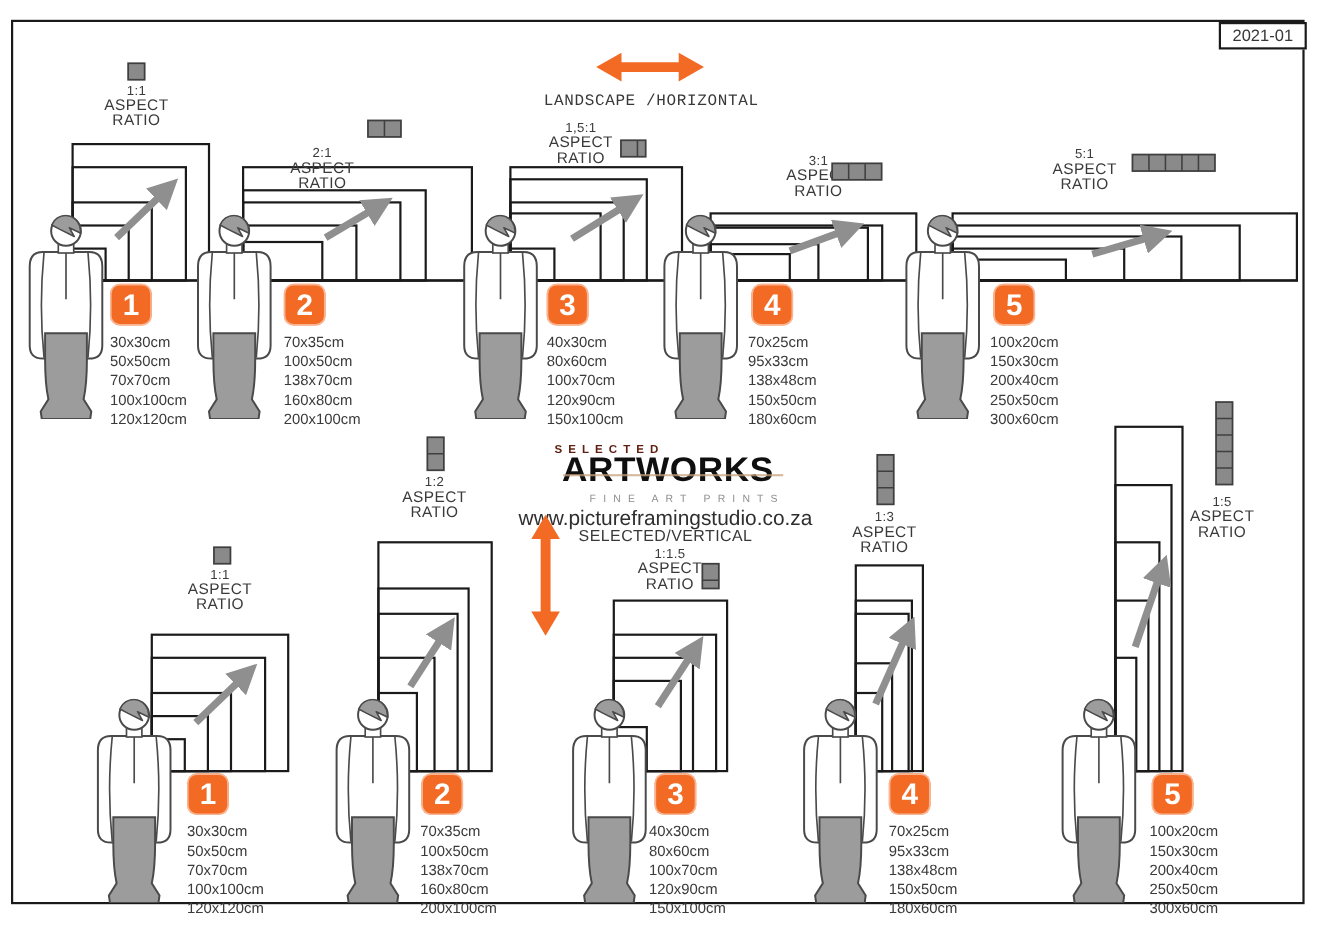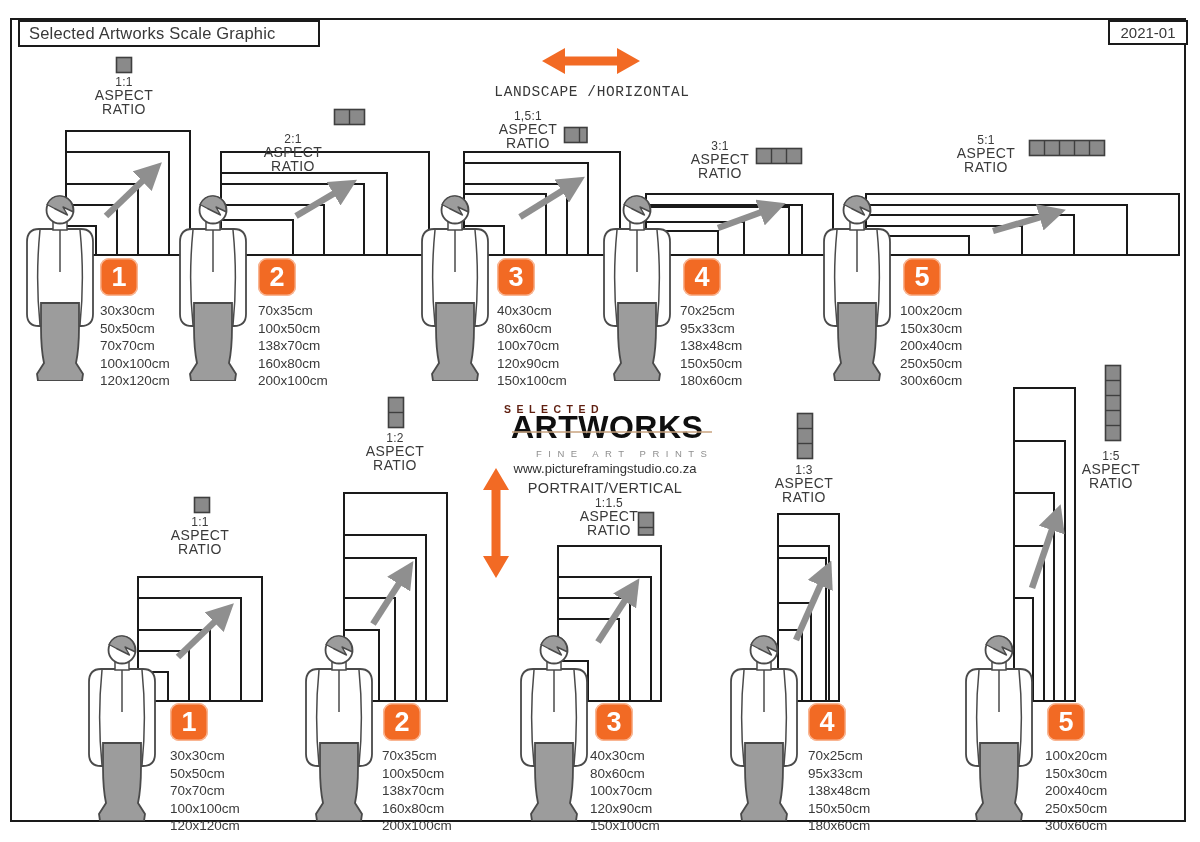--- a/index.html
+++ b/index.html
@@ -7,21 +7,21 @@
   #stage{position:relative;width:1200px;height:842px;background:#fff;overflow:hidden;}
   .abs{position:absolute;}
   #page-border{left:10px;top:18px;width:1176px;height:804px;border:2px solid #1a1a1a;box-sizing:border-box;}
   .hdr-box{box-sizing:border-box;border:2px solid #1a1a1a;background:#fff;display:flex;align-items:center;}
   #title-box{left:18px;top:20px;width:302px;height:27px;padding-left:9px;font-size:16.5px;letter-spacing:.2px;}
   #studio-box{left:454px;top:20px;width:294px;height:26px;justify-content:center;}
   #studio-box .big{font-size:16.5px;}
   #studio-box .small{font-size:11.5px;margin-left:5px;margin-top:3px;}
   #doc-box{left:1108px;top:20px;width:80px;height:25px;justify-content:center;font-size:15px;}
   #landscape-label{top:84px;left:492px;width:200px;text-align:center;font-size:14.5px;letter-spacing:.6px;font-family:Liberation Mono, monospace;}
-  #website-label{top:461px;left:455px;width:300px;text-align:center;font-size:13px;color:#2f2f2f;}
+  #website-label{top:461px;left:455px;width:300px;text-align:center;font-size:19px;color:#2f2f2f;}
   #portrait-label{top:480px;left:455px;width:300px;text-align:center;font-size:14.5px;letter-spacing:.4px;}
   #logo-selected{top:403px;left:504px;font-size:10.5px;font-weight:bold;letter-spacing:5.5px;color:#5f1f10;}
   #logo-artworks{top:409px;left:511px;font-size:32px;font-weight:800;letter-spacing:.5px;color:#0f0f0f;transform:scaleY(.97);}
   #logo-brush{top:431px;left:512px;width:200px;height:2px;background:#c8a37f;opacity:.75;}
   #logo-tagline{top:448px;left:536px;font-size:9.5px;letter-spacing:6.5px;color:#8f8f8f;}
   .frame{position:absolute;border:2px solid #1a1a1a;box-sizing:border-box;background:transparent;}
   .groundline{position:absolute;background:#1a1a1a;height:2px;}
   .human{position:absolute;width:84px;height:186px;}
   .badge{position:absolute;width:38px;height:38px;background:#F26A24;border-radius:9px;display:flex;align-items:center;justify-content:center;box-shadow:inset 0 0 0 1.5px rgba(255,255,255,.5);}
   .badge span{color:#fff;font-size:27px;font-weight:bold;line-height:1;}
@@ -31,38 +31,35 @@
   .aspect-label .word{font-size:14px;line-height:13.5px;letter-spacing:.4px;}
   .icon-svg{position:absolute;}
   svg.overlay{position:absolute;left:0;top:0;pointer-events:none;}
 </style>
 </head>
 <body>
 
 <div id="stage">
   <div class="abs" id="page-border"></div>
 
-  <div class="abs hdr-box" id="title-box">
-    <span>Selected Artworks Scale Graphic</span>
-  </div>
   <div class="abs hdr-box" id="doc-box">
     <span>2021-01</span>
   </div>
 
   <svg class="abs" style="left:542px;top:47px" width="98" height="28">
     <polygon class="accent-fill" points="0,14 23,1 23,9.5 75,9.5 75,1 98,14 75,27 75,18.5 23,18.5 23,27" fill="#F26A24"></polygon>
   </svg>
   <div class="abs" id="landscape-label">LANDSCAPE /HORIZONTAL</div>
 
   <div class="abs" id="logo-selected">SELECTED</div>
   <div class="abs" id="logo-artworks">ARTWORKS</div>
   <div class="abs" id="logo-brush"></div>
   <div class="abs" id="logo-tagline">FINE ART PRINTS</div>
   <div class="abs" id="website-label">www.pictureframingstudio.co.za</div>
-  <div class="abs" id="portrait-label">PORTRAIT/VERTICAL</div>
+  <div class="abs" id="portrait-label">SELECTED/VERTICAL</div>
 
   <svg class="abs" style="left:482px;top:468px" width="28" height="110">
     <polygon class="accent-fill" points="14,0 27,22 18.5,22 18.5,88 27,88 14,110 1,88 9.5,88 9.5,22 1,22" fill="#F26A24"></polygon>
   </svg>
 
   <div class="abs" id="canvas" style="left:0;top:0;width:1200px;height:842px">
       <div class="groundline" style="left: 65px; top: 254px; width: 1115px;"></div>
       <div class="frame" style="left: 65px; top: 130px; width: 126px; height: 126px;"></div>
       <div class="frame" style="left: 65px; top: 151px; width: 105px; height: 105px;"></div>
       <div class="frame" style="left: 65px; top: 182.5px; width: 73.5px; height: 73.5px;"></div>
@@ -269,21 +266,21 @@
       <div class="badge" style="left: 497px; top: 258px;">
         <span>3</span>
       </div>
       <div class="size-list" style="left: 497px; top: 302px;">
         <div>40x30cm</div>
         <div>80x60cm</div>
         <div>100x70cm</div>
         <div>120x90cm</div>
         <div>150x100cm</div>
       </div>
-      <div class="aspect-label" style="left: 720px; top: 140px;">
+      <div class="aspect-label" style="left: 744px; top: 140px;">
         <div class="ratio">3:1</div>
         <div class="word">ASPECT</div>
         <div class="word">RATIO</div>
       </div>
       <svg class="icon-svg" width="48" height="18" style="left: 755px; top: 147px;">
         <rect x="1.5" y="1.5" width="45" height="15" fill="#8a8a8a" stroke="#3f3f3f" stroke-width="1.6"></rect>
         <line x1="16.5" y1="1.5" x2="16.5" y2="16.5" stroke="#3f3f3f" stroke-width="1.4"></line>
         <line x1="31.5" y1="1.5" x2="31.5" y2="16.5" stroke="#3f3f3f" stroke-width="1.4"></line>
       </svg>
       <div class="badge" style="left: 683px; top: 258px;">

